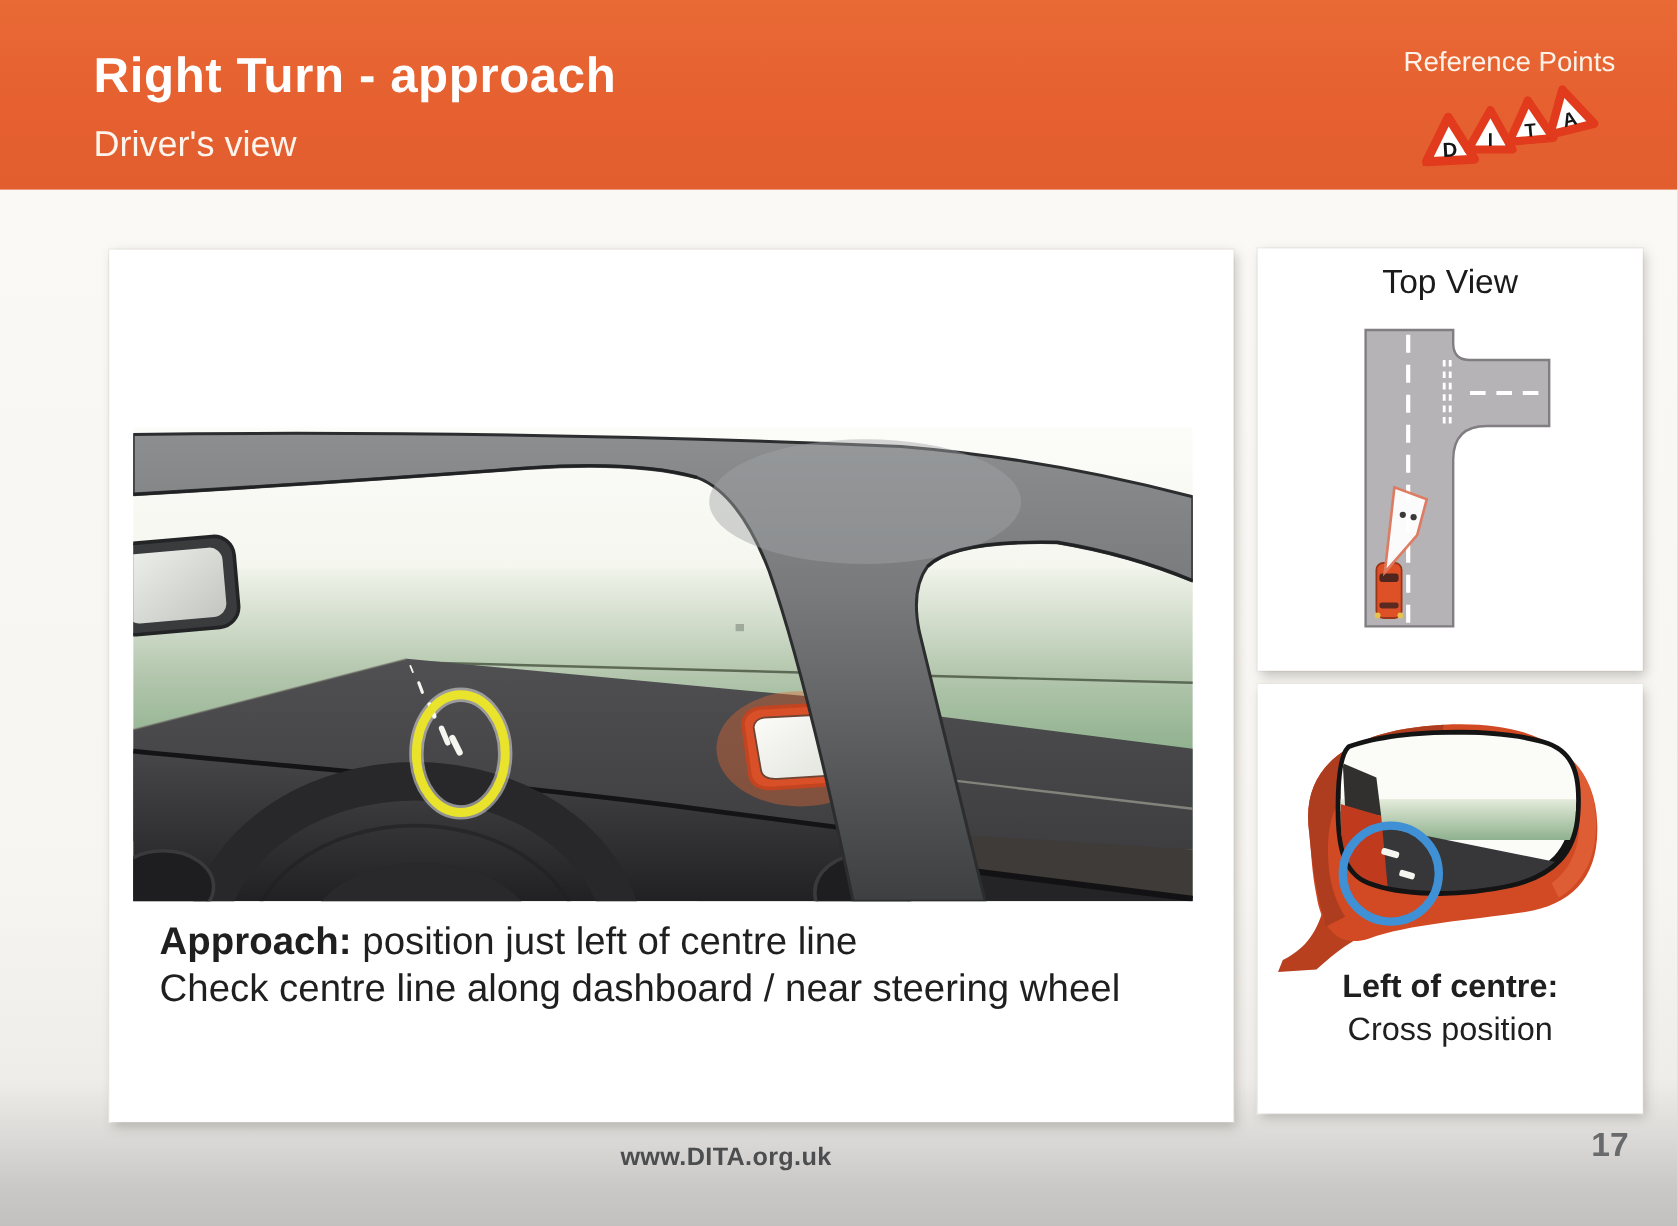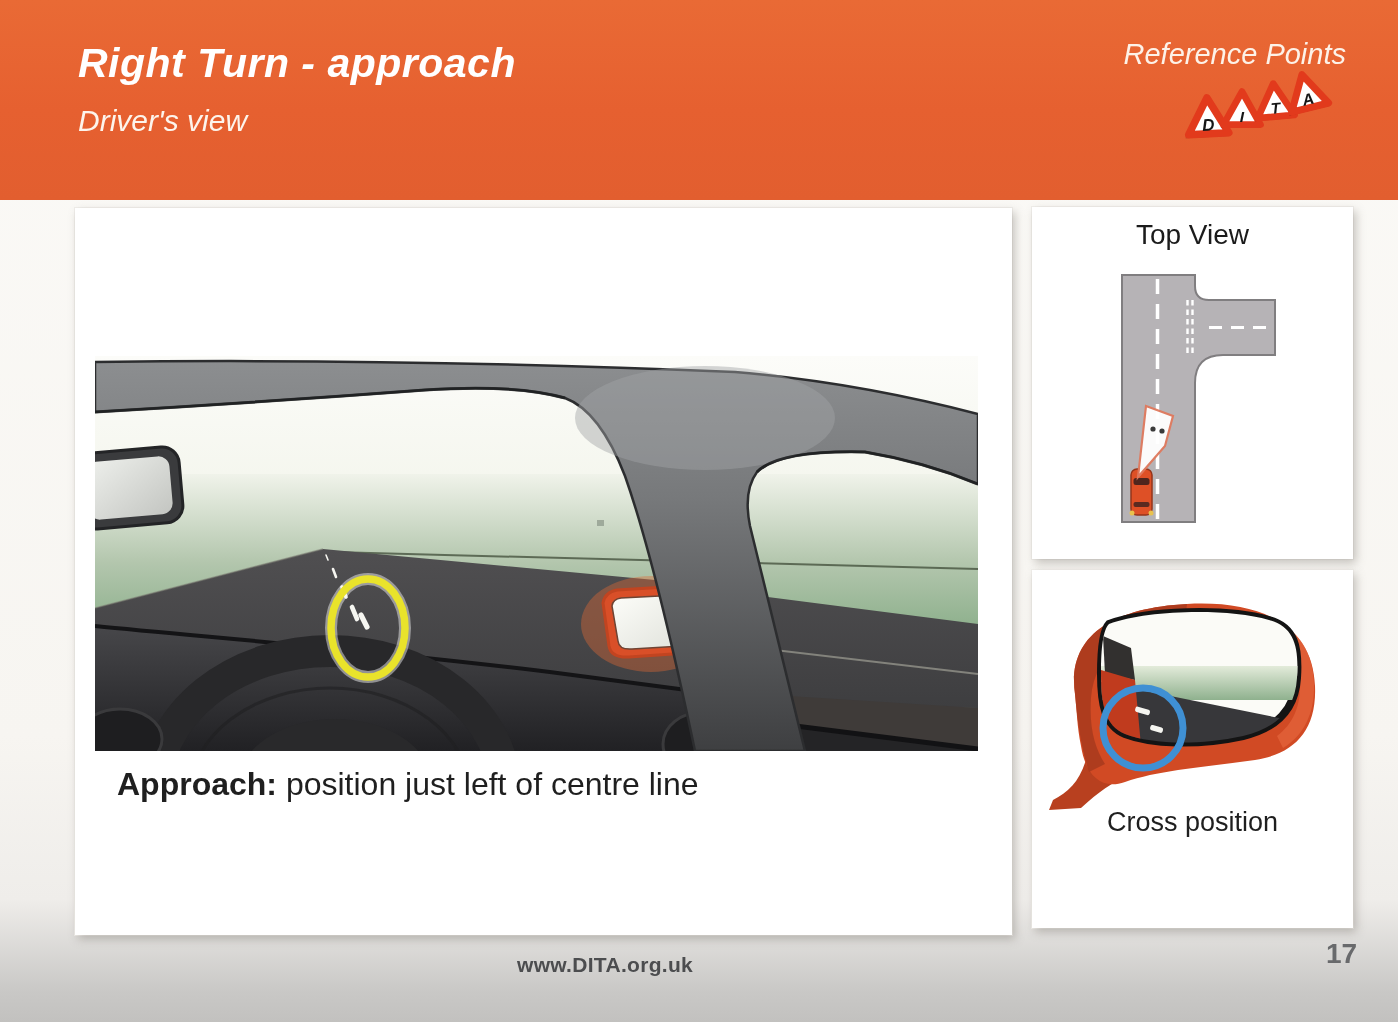--- a/index.html
+++ b/index.html
@@ -3,41 +3,41 @@
 <meta charset="utf-8">
 <style>
   html,body{margin:0;padding:0;}
   body{font-family:"Liberation Sans", sans-serif; background:#dddbd8;}
   .page{
     position:relative; width:1398px; height:1022px; overflow:hidden;
     background:linear-gradient(180deg,#fbfaf7 0%,#f7f5f1 72%,#efedea 88%,#c9c8c6 97%,#c2c1bf 100%);
   }
   
   .banner{
-    position:absolute; left:0; top:0; width:1398px; height:200px;
+    position:absolute; left:0; top:0; width:1398px; height:158px;
     background:linear-gradient(180deg,#e96a35 0%,#e66030 55%,#e25e2f 100%);
-    font-style:italic;
   }
   .banner .title{
     position:absolute; left:78px; top:40px;
     font-size:41px; font-weight:bold; color:#ffffff; letter-spacing:.5px;
   }
   .banner .subtitle{
     position:absolute; left:78px; top:104px;
     font-size:30px; color:#fdf4ec;
   }
   .corner-label{
     position:absolute; right:52px; top:38px;
-    font-size:29px; color:#fdf2e8;
+    font-size:23px; color:#fdf2e8;
   }
   .logo{ position:absolute; right:62px; top:70px; width:160px; height:76px; }
   
   .card{
     position:absolute; background:#ffffff;
     box-shadow:3px 4px 9px rgba(110,104,98,.38), 0 0 0 1px #f0eeea;
+    margin-left:16px;
   }
   .card-main{ left:75px; top:208px; width:937px; height:727px; }
   .card-top{ left:1032px; top:207px; width:321px; height:352px; }
   .card-mirror{ left:1032px; top:570px; width:321px; height:358px; }
   .driver-svg{ position:absolute; left:20px; top:148px; }
   .main-caption{
     position:absolute; left:42px; top:557px; width:860px;
     font-size:32px; line-height:39px; color:#1f1f1f;
   }
   .main-caption b{ font-weight:bold; }
@@ -175,20 +175,21 @@
         <rect x="-18" y="94" width="104" height="76" rx="17" fill="#3a3b3d" stroke="#232426" stroke-width="3"></rect>
         <rect x="-8" y="103" width="84" height="58" rx="11" fill="url(#imGlass)"></rect>
       </g>
 
       <ellipse cx="273" cy="272" rx="37" ry="49" fill="none" stroke="#ffffff" stroke-width="12" opacity=".45"></ellipse>
       <ellipse cx="273" cy="272" rx="37" ry="49" fill="none" stroke="#e9e32b" stroke-width="7.5"></ellipse>
     </svg>
 
     <div class="main-caption">
       <div><b>Approach:</b><span> position just left of centre line</span></div>
+      <div>Check centre line along dashboard / near steering wheel</div>
     </div>
   </div>
 
   <div class="card card-top">
     <div class="topview-title">Top View</div>
     <svg class="topview-svg" width="321" height="290" viewBox="0 0 321 290">
 
       <path d="M90,16 L163,16 L163,27 Q163,41 177,41 L243,41 L243,96 L191,96 Q163,96 163,124 L163,263 L90,263 Z" fill="#b6b3b6" stroke="#807e80" stroke-width="2"></path>
 
       <line x1="125.5" y1="20" x2="125.5" y2="260" stroke="#ffffff" stroke-width="3.5" stroke-dasharray="15 10"></line>
@@ -238,20 +239,21 @@
         <path d="M54,96 L252,136 L252,162 L54,162 Z" fill="#37373a"></path>
         <path d="M56,50 L84,62 L88,94 L58,88 Z" fill="#32302f"></path>
         <path d="M54,84 L88,94 L94,160 L54,160 Z" fill="#c03b1e"></path>
         <rect x="88" y="122" width="15" height="5.5" rx="2" transform="rotate(16 95 125)" fill="#f5f5f0"></rect>
         <rect x="103" y="140" width="13" height="5.5" rx="2" transform="rotate(16 109 143)" fill="#f5f5f0"></rect>
       </g>
 
       <circle cx="96" cy="142" r="40" fill="none" stroke="#3f90d4" stroke-width="7"></circle>
     </svg>
     <div class="mirror-caption">
+      <div class="lead">Left of centre:</div>
       <div>Cross position</div>
     </div>
   </div>
 
   <div class="site">www.DITA.org.uk</div>
   <div class="pagenum">17</div>
 
 </div>
 
 </body></html>

